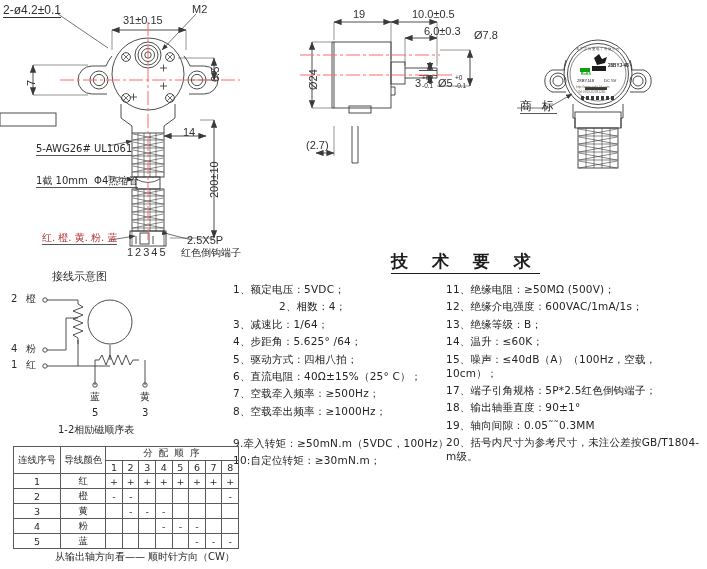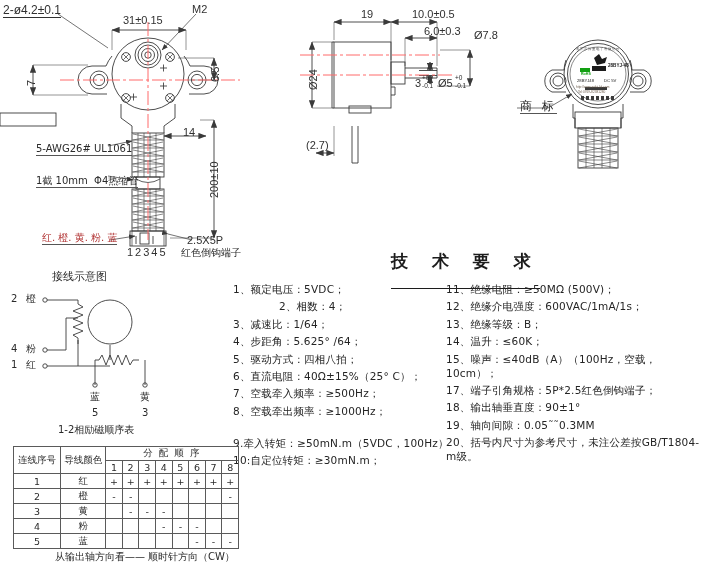--- a/index.html
+++ b/index.html
@@ -14,21 +14,21 @@
   .dim{font-family:"Liberation Sans",sans-serif;font-size:11px;color:#303030;}
   .dimu{font-family:"Liberation Sans",sans-serif;font-size:12px;color:#303030;
         border-bottom:1px solid #303030;padding-bottom:1px;}
   .cn{font-family:"DejaVu Sans",sans-serif;font-size:10px;color:#2a2a2a;}
   .cnu{font-family:"DejaVu Sans",sans-serif;font-size:10px;color:#2a2a2a;
        border-bottom:1px solid #555;padding-bottom:1px;}
   .spec{font-family:"DejaVu Sans",sans-serif;font-size:10.5px;color:#242424;letter-spacing:.2px;}
   .rot90{transform:rotate(-90deg);transform-origin:left top;}
   .title-tr{
     font-family:"DejaVu Sans",sans-serif;font-size:17px;font-weight:bold;
-    letter-spacing:9px;color:#1c1c1c;border-bottom:1.6px solid #1c1c1c;padding-bottom:18px;
+    letter-spacing:9px;color:#1c1c1c;border-bottom:1.6px solid #1c1c1c;padding-bottom:3px;
   }
   table.seq{position:absolute;border-collapse:collapse;font-family:"DejaVu Sans",sans-serif;}
   table.seq td,table.seq th{
     border:1px solid #5a5a5a;text-align:center;vertical-align:middle;
     font-weight:normal;font-size:9.5px;color:#2a2a2a;padding:0;
   }
   .lbl-cap{font-family:"DejaVu Sans",sans-serif;font-size:10px;color:#2a2a2a;}
 </style>
 </head>
 <body>
@@ -249,21 +249,21 @@
 <span class="txt dim rot90" style="left:210px;top:82px;">6.5</span>
 <span class="txt dim" style="left:183px;top:127px;">14</span>
 <span class="txt dim rot90" style="left:209px;top:198px;">200±10</span>
 <span class="txt cnu" style="left:36px;top:144px;">5-AWG26# UL1061</span>
 <span class="txt cnu" style="left:36px;top:176px;">1截 10mm  Φ4热缩管</span>
 <span class="txt cnu" style="left:42px;top:233px;color:#b03030;">红. 橙. 黄. 粉. 蓝</span>
 <span class="txt dim" style="left:187px;top:235px;">2.5X5P</span>
 <span class="txt cn" style="left:181px;top:248px;">红色倒钩端子</span>
 <span class="txt dim" style="left:127px;top:247px;letter-spacing:2px;">12345</span>
 
-<span class="txt dim" style="left:361px;top:9px;">19</span>
+<span class="txt dim" style="left:353px;top:9px;">19</span>
 <span class="txt dim" style="left:412px;top:9px;">10.0±0.5</span>
 <span class="txt dim" style="left:424px;top:26px;">6.0±0.3</span>
 <span class="txt dim" style="left:474px;top:30px;">Ø7.8</span>
 <span class="txt dim rot90" style="left:308px;top:90px;">Ø24</span>
 <span class="txt dim" style="left:415px;top:78px;">3</span>
 <span class="txt" style="left:422px;top:75px;font-size:6.5px;font-family:'Liberation Sans',sans-serif;">+0</span>
 <span class="txt" style="left:422px;top:83px;font-size:6.5px;font-family:'Liberation Sans',sans-serif;">-0.1</span>
 <span class="txt dim" style="left:438px;top:78px;">Ø5</span>
 <span class="txt" style="left:455px;top:75px;font-size:6.5px;font-family:'Liberation Sans',sans-serif;">+0</span>
 <span class="txt" style="left:455px;top:83px;font-size:6.5px;font-family:'Liberation Sans',sans-serif;">-0.1</span>

